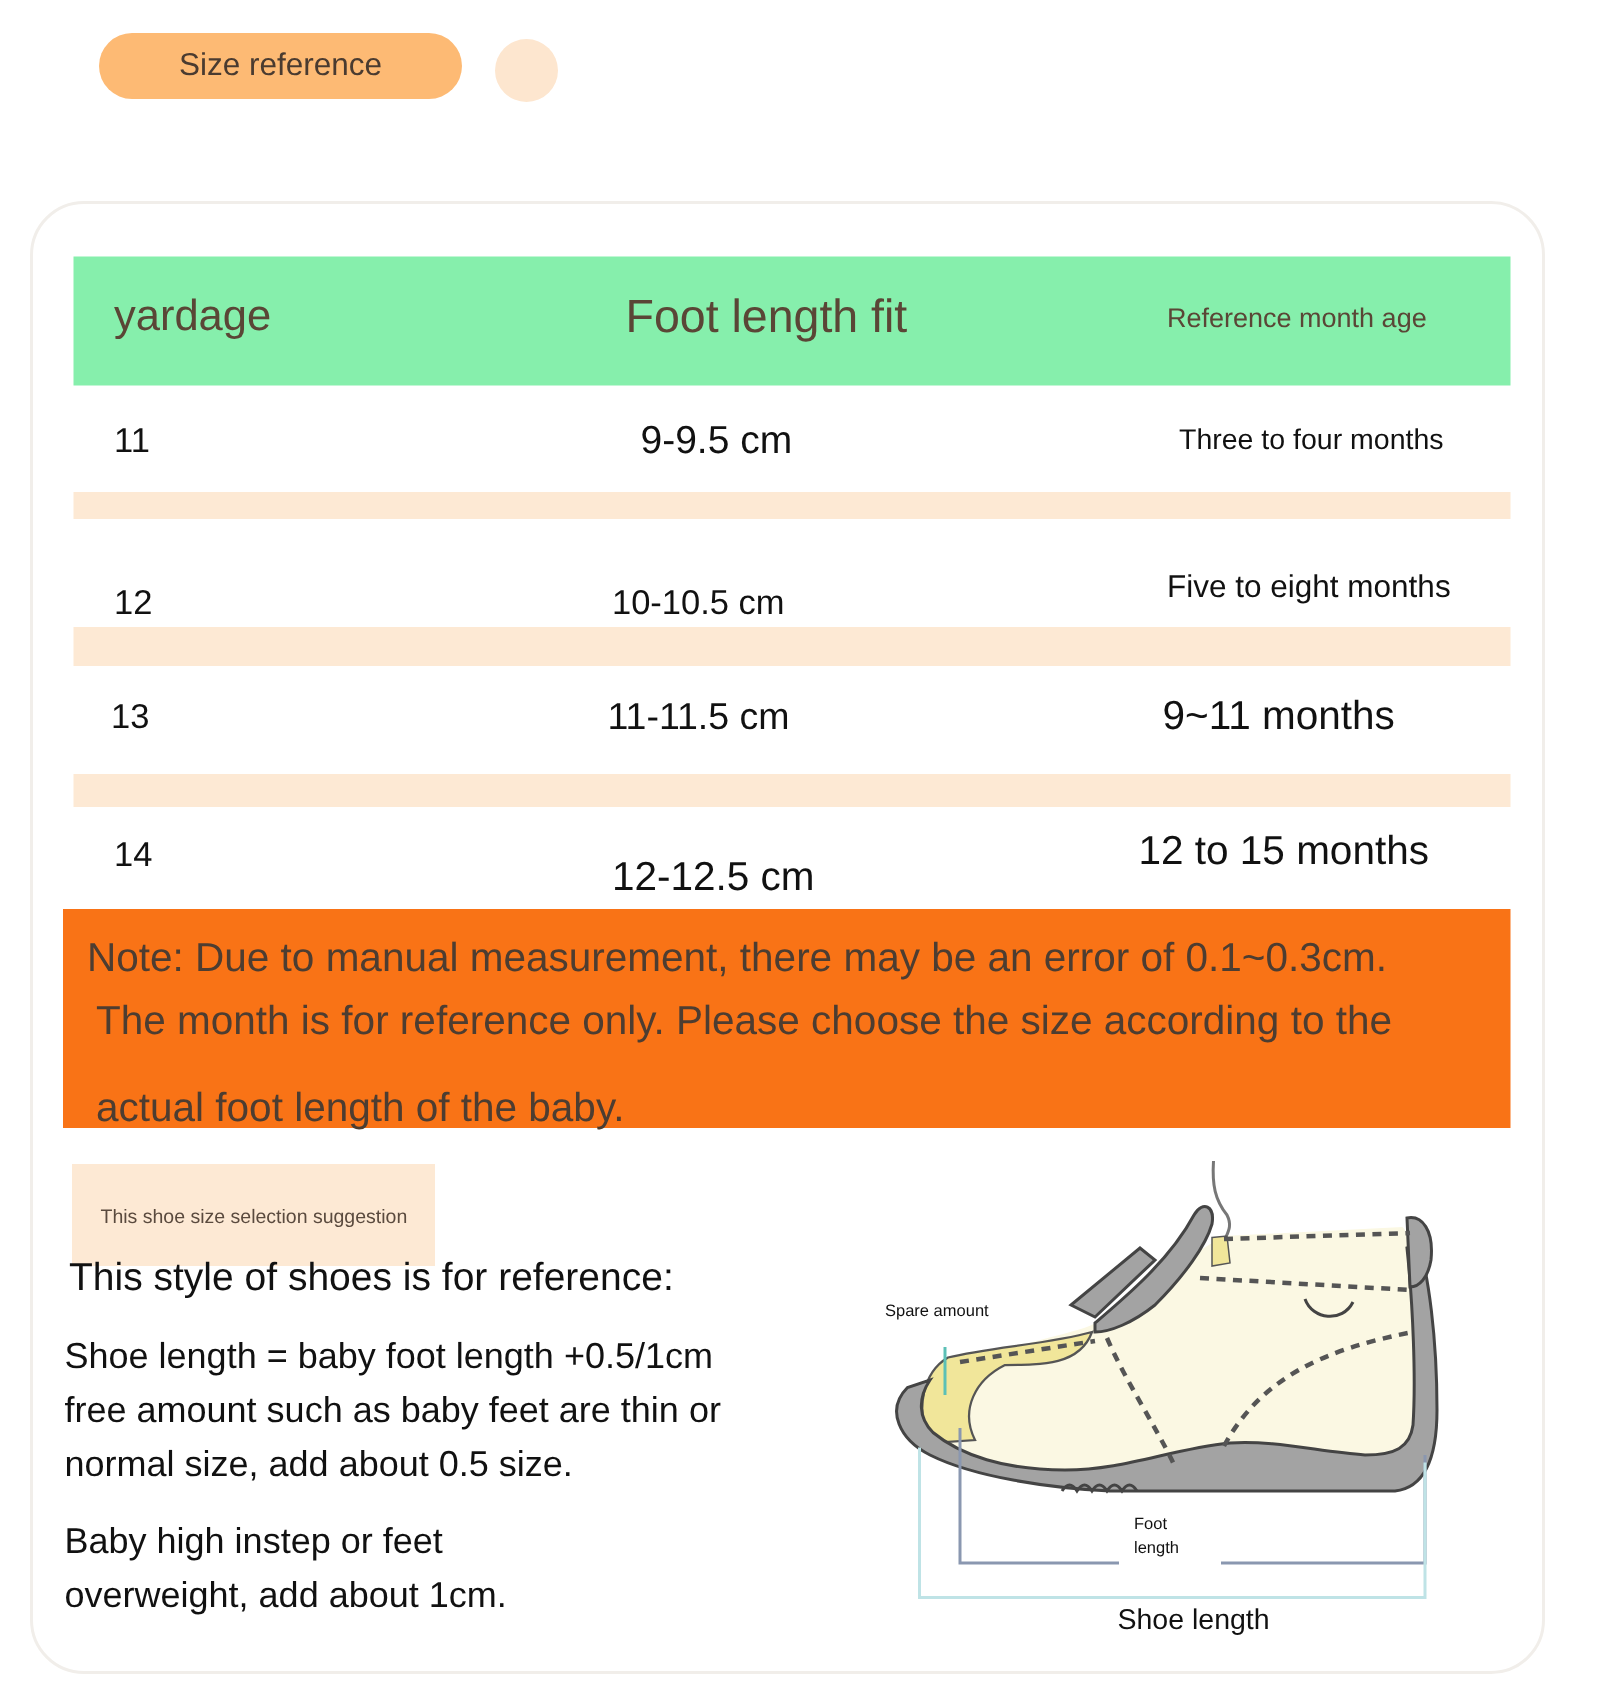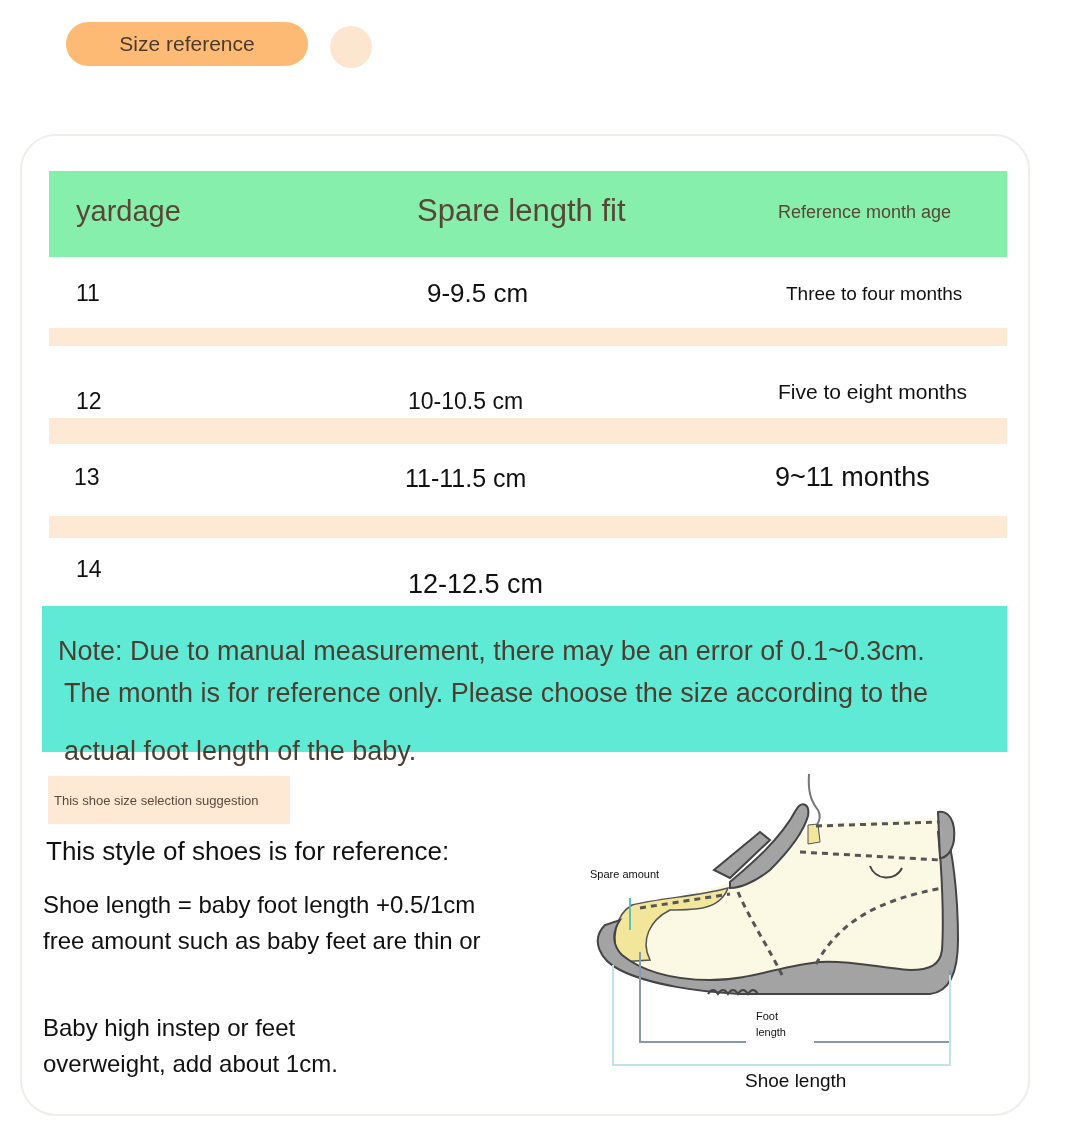--- a/index.html
+++ b/index.html
@@ -30,48 +30,48 @@
   .hdr .c1 { left: 27px; top: 24px; font-size: 29px; color: #5a4636; }
   .hdr .c2 { left: 368px; top: 22px; font-size: 31px; color: #5a4636; }
   .hdr .c3 { left: 729px; top: 31px; font-size: 18px; color: #5a4636; }
 
   .data .c1 { left: 27px; font-size: 23px; }
   .data .c2 { font-size: 24px; }
   .data .c3 { font-size: 24px; }
 
   .note {
     position: absolute; left: 42px; top: 606px; width: 965px; height: 146px;
-    background: #5eead4; padding: 24px 16px;
+    background: #f97316; padding: 11px 16px;
     font-size: 27px; line-height: 42px; color: #4d3d31;
   }
 
   .sugg-tag {
-    position: absolute; left: 48px; top: 776px; width: 242px; height: 48px;
-    background: #fde9d4; padding-left: 6px;
+    position: absolute; left: 48px; top: 776px; width: 242px; height: 68px;
+    background: #fde9d4; padding-left: 19px;
     display: flex; align-items: center; font-size: 13px; color: #5a4a3e;
   }
   .sugg-head { position: absolute; left: 46px; top: 836px; font-size: 26px; color: #111; white-space: nowrap; }
   .sugg-p { position: absolute; left: 43px; font-size: 24px; line-height: 36px; color: #111; }
 
   .diagram { position: absolute; left: 580px; top: 770px; width: 400px; height: 330px; }
   .diag-label { position: absolute; white-space: nowrap; color: #111; }
 </style>
 </head>
 <body>
 
 <div class="title-pill">
   <span>Size reference</span>
 </div>
 <div class="title-dot"></div>
 
 <div class="card"></div>
 
 <div class="row hdr">
   <span class="cell c1">yardage</span>
-  <span class="cell c2">Spare length fit</span>
+  <span class="cell c2">Foot length fit</span>
   <span class="cell c3">Reference month age</span>
 </div>
 
 <div class="row data" style="top:262px;height:62px;">
   <span class="cell c1" style="top:18px;">11</span>
   <span class="cell c2" style="left:378px;top:16px;font-size:26px;">9-9.5 cm</span>
   <span class="cell c3" style="left:737px;top:21px;font-size:19px;">Three to four months</span>
 </div>
 <div class="band" style="top:328px;height:18px;"></div>
 
@@ -85,35 +85,37 @@
 <div class="row data" style="top:446px;height:68px;">
   <span class="cell c1" style="left:25px;top:18px;">13</span>
   <span class="cell c2" style="left:356px;top:18px;font-size:25px;">11-11.5 cm</span>
   <span class="cell c3" style="left:726px;top:16px;font-size:27px;">9~11 months</span>
 </div>
 <div class="band" style="top:516px;height:22px;"></div>
 
 <div class="row data" style="top:540px;height:62px;">
   <span class="cell c1" style="top:16px;">14</span>
   <span class="cell c2" style="left:359px;top:29px;font-size:27px;">12-12.5 cm</span>
+  <span class="cell c3" style="left:710px;top:12px;font-size:27px;">12 to 15 months</span>
 </div>
 
 <div class="note">
   <div>Note: Due to manual measurement, there may be an error of 0.1~0.3cm.</div>
   <div style="padding-left:6px;">The month is for reference only. Please choose the size according to the</div>
   <div style="padding-left:6px;margin-top:16px;">actual foot length of the baby.</div>
 </div>
 
 <div class="sugg-tag">
   <span>This shoe size selection suggestion</span>
 </div>
 <div class="sugg-head">This style of shoes is for reference:</div>
 <div class="sugg-p" style="top:887px;">
   <div>Shoe length = baby foot length +0.5/1cm</div>
   <div>free amount such as baby feet are thin or</div>
+  <div>normal size, add about 0.5 size.</div>
 </div>
 <div class="sugg-p" style="top:1010px;">
   <div>Baby high instep or feet</div>
   <div>overweight, add about 1cm.</div>
 </div>
 
 <div class="diagram">
   <svg width="400" height="330" viewBox="0 0 400 330">
 
     <path d="M229 4 C228 20 230 30 238 40 C242 48 238 52 236 58" fill="none" stroke="#777" stroke-width="2"></path>

